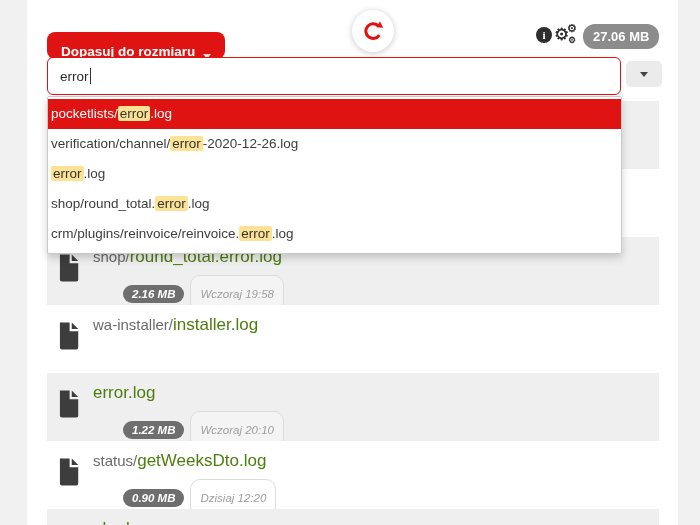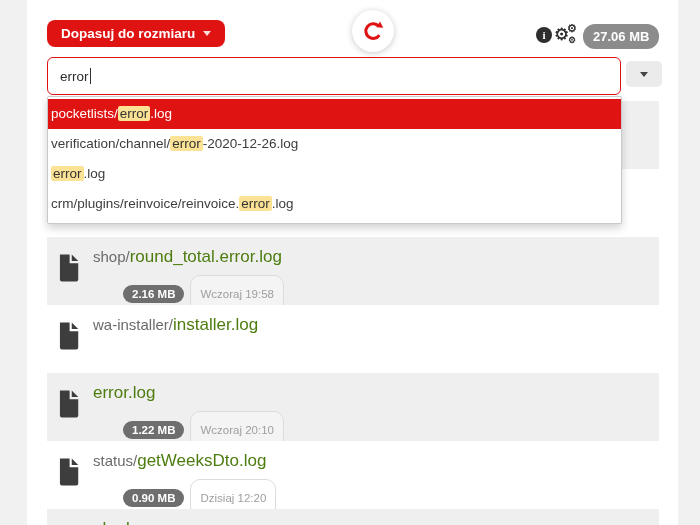--- a/index.html
+++ b/index.html
@@ -6,24 +6,24 @@
   body{
     width:700px;height:525px;overflow:hidden;position:relative;
     background:#f1f1f1;
     font-family:"Liberation Sans",sans-serif;
     -webkit-font-smoothing:antialiased;
   }
   .panel{position:absolute;left:27px;top:0;width:651px;height:525px;background:#fff;}
 
   
   .fit-btn{
-    position:absolute;left:20px;top:20px;height:27px;
+    position:absolute;left:20px;top:32px;height:27px;
     background:#e01313;color:#fff;border:none;border-radius:8px;
     font-family:"Liberation Sans",sans-serif;font-size:13.5px;font-weight:bold;
-    padding:0 14px;display:flex;align-items:center;gap:8px;cursor:pointer;
+    padding:0 14px;display:flex;align-items:flex-end;gap:8px;cursor:pointer;
   }
   .caret{width:0;height:0;border-left:4px solid transparent;border-right:4px solid transparent;
     border-top:5px solid currentColor;display:inline-block;}
   .fit-btn .caret{color:rgba(255,255,255,.85);}
   .refresh-btn{
     position:absolute;left:325px;top:10px;width:42px;height:42px;border-radius:50%;
     background:#fff;border:none;box-shadow:0 1px 6px rgba(0,0,0,.22);cursor:pointer;
     display:flex;align-items:center;justify-content:center;padding:0;
   }
   .icon-btn{position:absolute;background:none;border:none;padding:0;cursor:pointer;color:#2e2e2e;}
@@ -66,21 +66,21 @@
   .sug mark{background:#fbe294;color:#333;padding:0 2px;border-radius:2px;}
 
   
   .file-list{position:absolute;left:20px;top:101px;width:612px;z-index:1;}
   .row{position:relative;height:68px;background:#fff;cursor:pointer;}
   .row.shaded{background:#efefef;}
   .ficon{position:absolute;left:10px;top:17px;width:22px;height:28px;}
   .ftitle{position:absolute;left:46px;top:10px;white-space:nowrap;}
   .fprefix{font-size:15px;color:#6b6b6b;}
   .fname{font-size:17px;color:#4d7c0f;}
-  .fmeta{position:absolute;left:76px;top:38px;display:flex;gap:6px;align-items:center;}
+  .fmeta{position:absolute;left:76px;top:38px;display:flex;gap:6px;align-items:center;font-style:italic;}
   .fsize{background:#6e6e6e;color:#fff;font-size:11.5px;font-weight:bold;
     border-radius:10px;padding:3px 9px;line-height:12px;}
   .fdate{border:1px solid #dcdcdc;color:#9e9e9e;font-size:11.5px;
     border-radius:10px;padding:12px 9px;line-height:12px;background:#fff0;}
   .row.shaded .fdate{background:rgba(255,255,255,.35);}
 </style>
 </head>
 <body>
 
 <div class="panel">
@@ -173,15 +173,16 @@
       
       
     </div>
   </div>
     </div>
 
   <div class="sug-panel">
       <div class="sug selected"><span>pocketlists/</span><mark>error</mark><span>.log</span></div>
       <div class="sug"><span>verification/channel/</span><mark>error</mark><span>-2020-12-26.log</span></div>
       <div class="sug"><mark>error</mark><span>.log</span></div>
+      <div class="sug"><span>shop/round_total.</span><mark>error</mark><span>.log</span></div>
       <div class="sug"><span>crm/plugins/reinvoice/reinvoice.</span><mark>error</mark><span>.log</span></div>
     </div>
 </div>
 
 </body></html>

